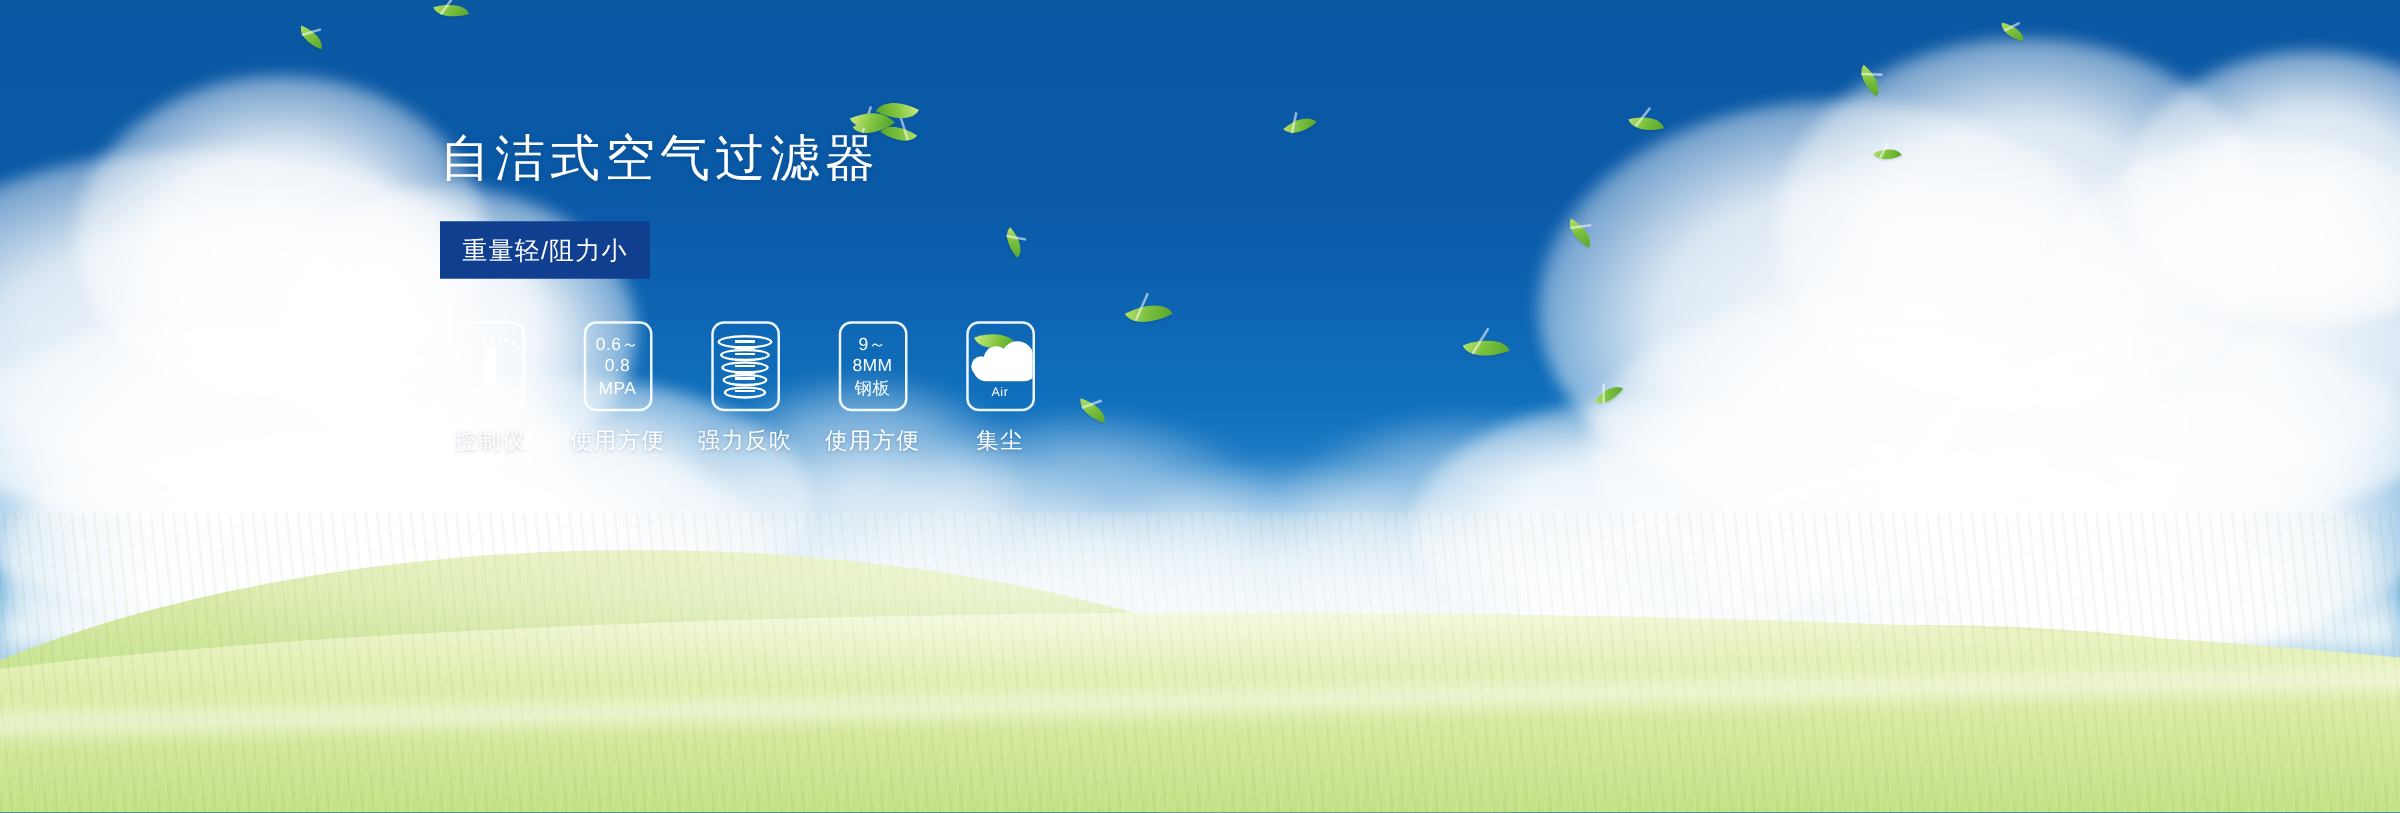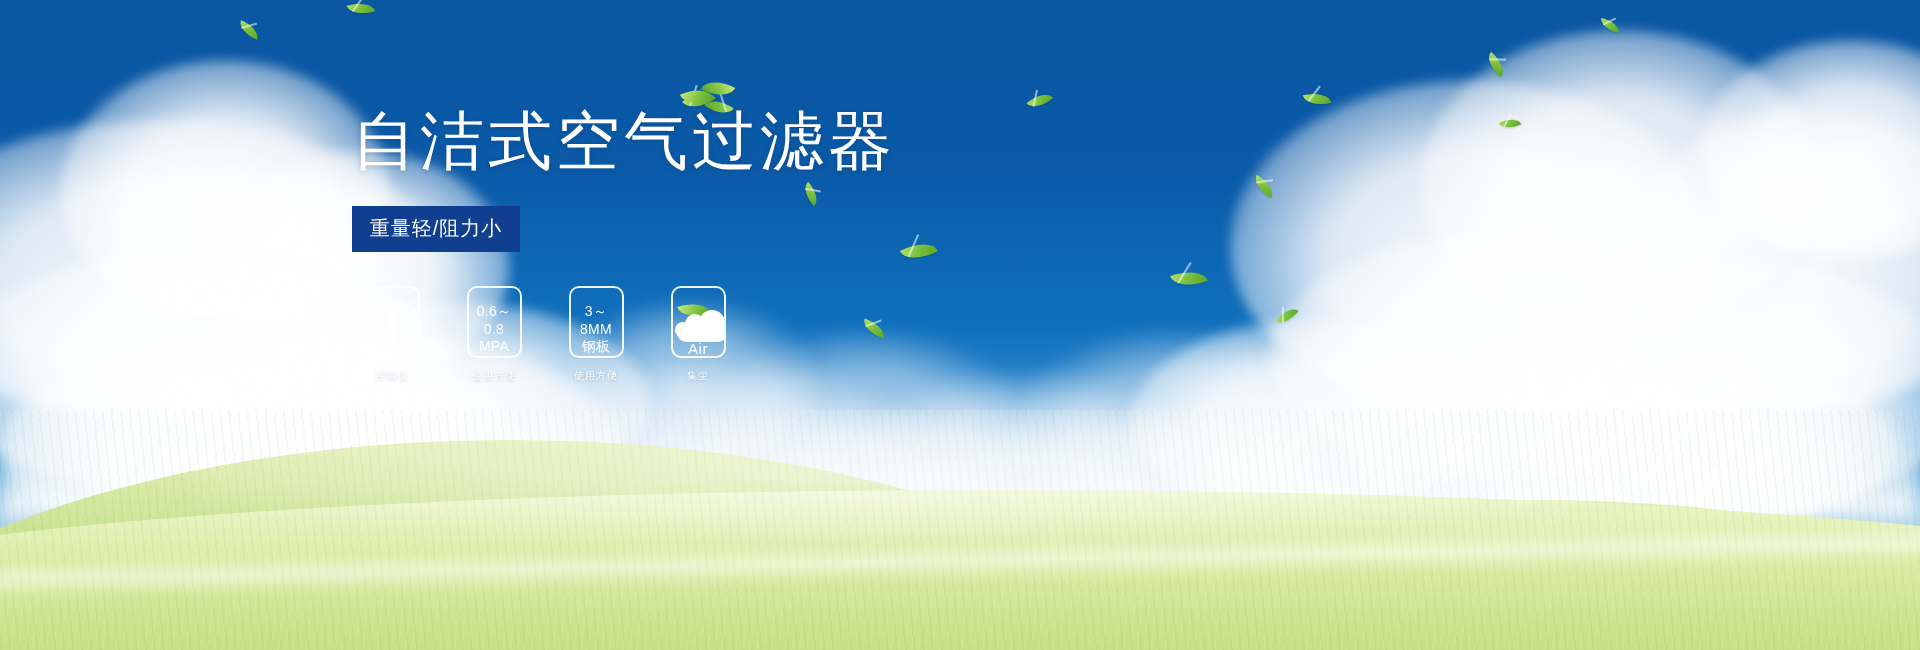--- a/index.html
+++ b/index.html
@@ -103,21 +103,21 @@
   }
   .leaf::after {
     content:""; position:absolute; left:14%; top:46%; width:72%; height:1.5px;
     background:rgba(255,255,255,0.55); transform:rotate(-38deg); transform-origin:left center;
   }
 
   
   .content { position:absolute; left:352px; top:104px; width:700px; }
 
   .title {
-    position:relative; font-size:64px; line-height:1.18; color:#ffffff;
+    position:relative; font-size:40px; line-height:1.18; color:#ffffff;
     letter-spacing:4px; font-weight:300; text-shadow:0 1px 5px rgba(0,30,70,0.22);
     white-space:nowrap;
   }
 
   
   .titleLeaf { position:absolute; top:-26px; left:330px; width:52px; height:34px; }
   .titleLeaf .tl {
     position:absolute; background:linear-gradient(140deg,#cdea7e 0%,#84c743 50%,#55a42a 100%);
     border-radius:0 100% 0 100%;
   }
@@ -133,25 +133,25 @@
   .tab.light {
     background:#ffffff; color:#0f6bbd; min-width:186px;
     clip-path:polygon(16px 0, 100% 0, 100% 100%, 0 100%);
     margin-left:-10px;
   }
 
   .features { display:flex; margin-top:34px; gap:22px; }
   .feature { width:80px; display:flex; flex-direction:column; align-items:center; }
   .fbox {
     width:55px; height:72px; border:2px solid rgba(255,255,255,0.92); border-radius:10px;
-    display:flex; align-items:flex-end; justify-content:center; position:relative;
+    display:flex; align-items:center; justify-content:center; position:relative;
     color:#ffffff; overflow:hidden;
   }
   .fcaption {
-    margin-top:11px; font-size:10px; color:#ffffff; letter-spacing:1px; white-space:nowrap;
+    margin-top:11px; font-size:18px; color:#ffffff; letter-spacing:1px; white-space:nowrap;
     text-shadow:0 1px 3px rgba(0,40,80,0.25);
   }
   .ftext { font-size:14px; line-height:1.25; text-align:center; color:#ffffff; letter-spacing:.3px; }
 
   
   .gauge { position:relative; width:60px; height:58px; }
   .gauge .dot { position:absolute; width:3.2px; height:3.2px; border-radius:50%; background:#fff; }
   .gauge .needle {
     position:absolute; left:50%; top:12px; margin-left:-4.5px;
     width:9px; height:34px; border-radius:5px; background:#fff;
@@ -169,21 +169,21 @@
   .cart .core {
     position:absolute; left:50%; top:6px; transform:translateX(-50%);
     width:16px; height:42px;
     background:repeating-linear-gradient(180deg,#fff 0px,#fff 2px, rgba(255,255,255,0) 2px, rgba(255,255,255,0) 5px);
   }
 
   
   .airIcon { position:relative; width:58px; height:52px; }
   .airIcon .puff { position:absolute; background:#fff; border-radius:50%; }
   .airIcon .base { position:absolute; left:4px; bottom:14px; width:50px; height:19px; background:#fff; border-radius:10px; }
-  .airIcon .airlbl { position:absolute; left:0; right:0; bottom:-1px; text-align:center; font-size:15px; color:#fff; letter-spacing:.5px; }
+  .airIcon .airlbl { position:absolute; left:0; right:0; bottom:-1px; text-align:center; font-size:10px; color:#fff; letter-spacing:.5px; }
   .airIcon .gleaf {
     position:absolute; left:6px; top:-2px; width:30px; height:16px;
     background:linear-gradient(130deg,#cdea7e 0%,#82c641 55%,#56a42b 100%);
     border-radius:0 100% 0 100%; transform:rotate(-18deg);
   }
 </style>
 </head>
 <body>
 
 <div class="banner">
@@ -295,25 +295,38 @@
       <div class="feature">
         <div class="fbox">
           <div class="ftext">
             <div>0.6～0.8</div>
             <div>MPA</div>
           </div>
         </div>
         <div class="fcaption">使用方便</div>
       </div>
 
+      <div class="feature">
+        <div class="fbox">
+          <div class="cart">
+            <div class="core"></div>
+            <div class="ring" style="top:2px;  width:44px; height:11px;"></div>
+            <div class="ring" style="top:13px; width:40px; height:10px;"></div>
+            <div class="ring" style="top:23px; width:38px; height:10px;"></div>
+            <div class="ring" style="top:33px; width:36px; height:10px;"></div>
+            <div class="ring" style="top:43px; width:34px; height:10px;"></div>
+          </div>
+        </div>
+        <div class="fcaption">强力反吹</div>
+      </div>
 
       <div class="feature">
         <div class="fbox">
           <div class="ftext">
-            <div>3～8MM</div>
+            <div>9～8MM</div>
             <div>钢板</div>
           </div>
         </div>
         <div class="fcaption">使用方便</div>
       </div>
 
       <div class="feature">
         <div class="fbox">
           <div class="airIcon">
             <div class="gleaf"></div>

